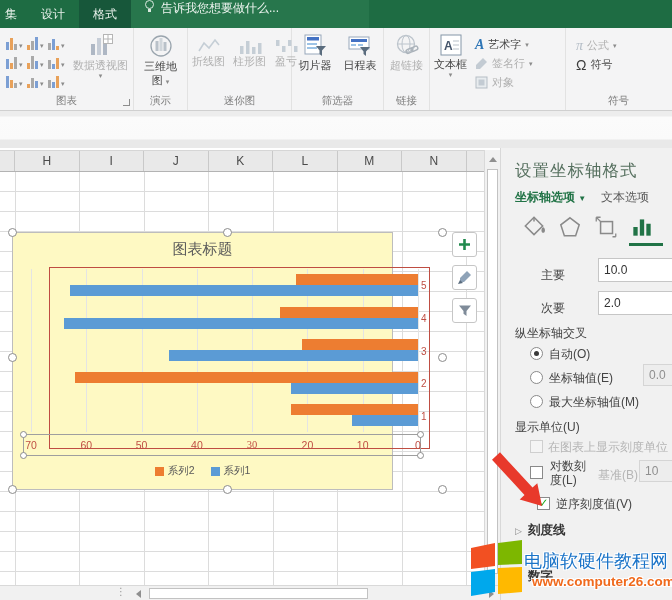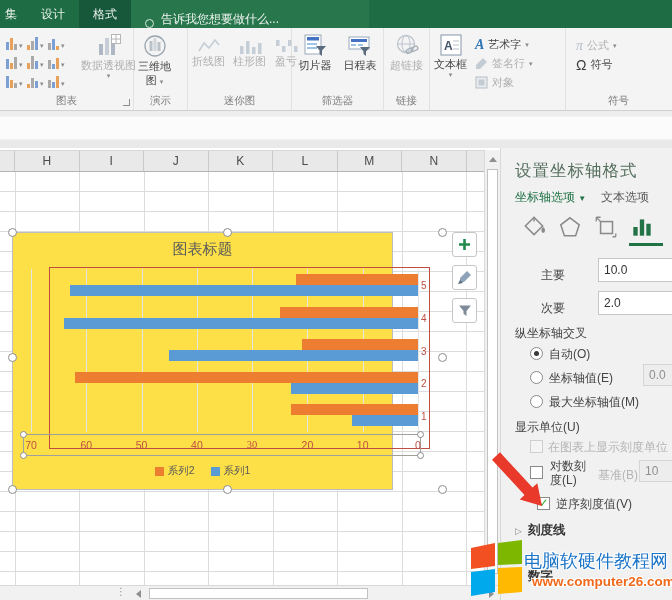--- a/index.html
+++ b/index.html
@@ -4,21 +4,21 @@
 <style>
 *{margin:0;padding:0;box-sizing:border-box}
 body{background:#888}
 .screen{position:relative;width:672px;height:600px;overflow:hidden;background:#fff;
   font-family:"Liberation Sans","DejaVu Sans",sans-serif;font-size:12px;color:#444}
 
 .titlebar{position:absolute;left:0;top:0;width:672px;height:28px;background:#1e6c43;display:flex;align-items:stretch}
 .tab{line-height:28px;padding:0 14px;font-size:12px;color:#e6efe9;white-space:nowrap}
 .tab.cut{padding:0 10px 0 5px}
 .tab.active{background:#17573a}
-.tellme{display:flex;align-items:flex-end;gap:7px;padding:0 14px;width:238px;background:#27764c;font-size:12px;color:#edf4ef}
+.tellme{display:flex;align-items:flex-start;gap:7px;padding:0 14px;width:238px;background:#27764c;font-size:12px;color:#edf4ef}
 .bulb{width:9px;height:9px;border:1.5px solid #d9e9df;border-radius:50%;position:relative;flex:none}
 .bulb::after{content:"";position:absolute;left:1.5px;top:8px;width:3px;height:2.5px;background:#d9e9df}
 
 .ribbon{position:absolute;left:0;top:28px;width:672px;height:83px;background:#f4f4f5;border-bottom:1px solid #d0d0d0;display:flex}
 .rgroup{position:relative;border-right:1px solid #e2e2e2;display:flex;flex-direction:column}
 .g-body{flex:1;display:flex;align-items:flex-start;padding:3px 1px 0}
 .g-label{height:16px;font-size:10.5px;color:#7d7d7d;text-align:center;line-height:13px}
 .launcher{position:absolute;right:3px;bottom:4px;width:7px;height:7px;border-right:1.4px solid #8d8d8d;border-bottom:1.4px solid #8d8d8d}
 .bigbtn{display:flex;flex-direction:column;align-items:center;font-size:11px;color:#444;padding:2px 3px 0;gap:1px}
 .bigbtn .lbl{white-space:nowrap;line-height:13px}
@@ -42,40 +42,40 @@
 .vscroll{position:absolute;left:484px;top:150px;width:16px;height:435px;background:#f1f1f1;border-left:1px solid #d9d9d9;z-index:3}
 .vthumb{position:absolute;left:2px;top:19px;width:11px;height:405px;background:#fff;border:1px solid #c2c2c2}
 .varrow{position:absolute;left:4px;top:7px;width:0;height:0;border-left:4px solid transparent;border-right:4px solid transparent;border-bottom:5px solid #8f8f8f}
 .hscroll{position:absolute;left:0;top:585px;width:500px;height:15px;background:#f1f1f1;border-top:1px solid #d9d9d9;z-index:3}
 .hthumb{position:absolute;left:149px;top:2px;width:219px;height:11px;background:#fff;border:1px solid #c2c2c2}
 .hbtn{position:absolute;top:2px;width:16px;height:11px;display:flex;align-items:center;justify-content:center}
 .tri-l{width:0;height:0;border-top:4px solid transparent;border-bottom:4px solid transparent;border-right:5px solid #8f8f8f}
 .tri-r{width:0;height:0;border-top:4px solid transparent;border-bottom:4px solid transparent;border-left:5px solid #8f8f8f}
 .hdots{position:absolute;left:116px;top:0;color:#9a9a9a;font-size:10px;letter-spacing:1px}
 
-.chart{position:absolute;left:12px;top:232px;width:381px;height:258px;background:#fde047;border:1px solid #bdbdbd;z-index:5}
+.chart{position:absolute;left:12px;top:232px;width:381px;height:258px;background:#fef9c3;border:1px solid #bdbdbd;z-index:5}
 .hd{position:absolute;width:9px;height:9px;border-radius:50%;background:#fff;border:1px solid #8c8c8c}
 .chart-title{position:absolute;left:0;top:7px;width:100%;text-align:center;font-size:15px;color:#5a5a5a}
 .redrect{position:absolute;left:36px;top:34px;width:381px;height:182px;border:1px solid #bf4d42}
 .plot{position:absolute;left:18px;top:36px;width:387px;height:163px}
 .gl{position:absolute;top:0;width:1px;height:163px;background:#e4e4e4}
 .bar{position:absolute;right:0;height:11px}
 .cat{position:absolute;left:408px;width:20px;font-size:10px;color:#bf4d42}
 .tick{position:absolute;top:206px;transform:translateX(-50%);font-size:10.5px;color:#bf4d42}
 .axissel{position:absolute;left:10px;top:201px;width:398px;height:22px;border:1px solid #9f9f9f}
 .mh{position:absolute;width:7px;height:7px;border-radius:50%;background:#fff;border:1px solid #8c8c8c}
 .legend{position:absolute;left:0;top:231px;width:100%;display:flex;justify-content:center;gap:16px;font-size:10.5px;color:#5a5a5a;align-items:center}
 .litem{display:flex;align-items:center}
 .sw{display:inline-block;width:9px;height:9px;margin-right:4px}
 .fbtn{position:absolute;left:452px;width:25px;height:25px;background:#fff;border:1px solid #c6c6c6;border-radius:3px;display:flex;align-items:center;justify-content:center;z-index:6}
 
 .pane{position:absolute;left:500px;top:148px;width:172px;height:452px;background:#f1f1f1;border-left:1px solid #d8d8d8;z-index:4}
 .pane-title{position:absolute;left:14px;top:12px;font-size:16.5px;color:#56705f;letter-spacing:1px;white-space:nowrap}
 .ptab{position:absolute;top:41px;font-size:12px;white-space:nowrap}
-.ptab.axis{left:14px;color:#217346;font-weight:normal}
+.ptab.axis{left:14px;color:#217346;font-weight:bold}
 .ptab.text{left:100px;color:#5a5a5a}
 .picon{position:absolute;top:66px;width:26px;height:26px}
 .sel-underline{position:absolute;left:128px;top:95px;width:34px;height:3px;background:#217346}
 .plabel{position:absolute;font-size:12px;color:#444;white-space:nowrap}
 .plabel.dis{color:#b5b5b5}
 .pinput{position:absolute;height:24px;border:1px solid #c6c6c6;background:#fff;font-size:12px;color:#333;padding:0 5px;font-family:inherit}
 .pinput.dis{background:#ededed;color:#8f8f8f;border-color:#d5d5d5;height:22px}
 .radio{position:absolute;width:13px;height:13px;border:1px solid #8a8a8a;border-radius:50%;background:#fff}
 .radio.sel::after{content:"";position:absolute;left:3px;top:3px;width:5px;height:5px;border-radius:50%;background:#3a3a3a}
 .cbox{position:absolute;width:13px;height:13px;border:1px solid #8a8a8a;background:#fff;font-size:12px;line-height:11px;text-align:center}
@@ -158,38 +158,38 @@
               <span style="width: 3px; height: 7px; background: rgb(124, 159, 212); display: inline-block; margin-right: 1px;"></span>
               <span class="dd">▾</span>
             </div>
             <div class="mini">
               <span style="width: 3px; height: 8px; background: rgb(169, 169, 169); display: inline-block; margin-right: 1px;"></span>
               <span style="width: 3px; height: 6px; background: rgb(124, 159, 212); display: inline-block; margin-right: 1px;"></span>
               <span style="width: 3px; height: 12px; background: rgb(232, 161, 90); display: inline-block; margin-right: 1px;"></span>
               <span class="dd">▾</span>
             </div>
           </div>
-        <div class="bigbtn" style="margin-left:10px">
+        <div class="bigbtn" style="margin-left:2px">
           <svg width="26" height="25" viewBox="0 0 26 25">
               <rect x="3" y="11" width="4" height="11" fill="#aeb7c4"></rect>
               <rect x="9" y="5" width="4" height="17" fill="#c6cdd7"></rect>
               <rect x="15" y="9" width="4" height="13" fill="#aeb7c4"></rect>
               <rect x="15.5" y="1.5" width="9" height="9" fill="#fff" stroke="#b5b5b5"></rect>
               <path d="M20 2 v8 M16 6 h8" stroke="#b5b5b5" fill="none"></path>
             </svg>
           <span class="lbl gray">数据透视图</span>
           <span class="dd">▾</span>
         </div>
       </div>
       <div class="g-label"><span>图表</span></div>
       <span class="launcher"></span>
     </div>
 
     <div class="rgroup" style="width:54px">
-      <div class="g-body" style="">
+      <div class="g-body" style="justify-content:center">
         <div class="bigbtn">
           <svg width="26" height="26" viewBox="0 0 26 26">
               <circle cx="13" cy="13" r="10" fill="none" stroke="#9aa5ae" stroke-width="1.3"></circle>
               <rect x="7.5" y="8" width="3" height="10" fill="#b9c1c9"></rect>
               <rect x="11.5" y="5" width="3" height="13" fill="#d0d6db"></rect>
               <rect x="15.5" y="9" width="3" height="9" fill="#b9c1c9"></rect>
             </svg>
           <span class="lbl">三维地</span>
           <span class="lbl"><span>图</span> <span class="dd">▾</span></span>
         </div>

